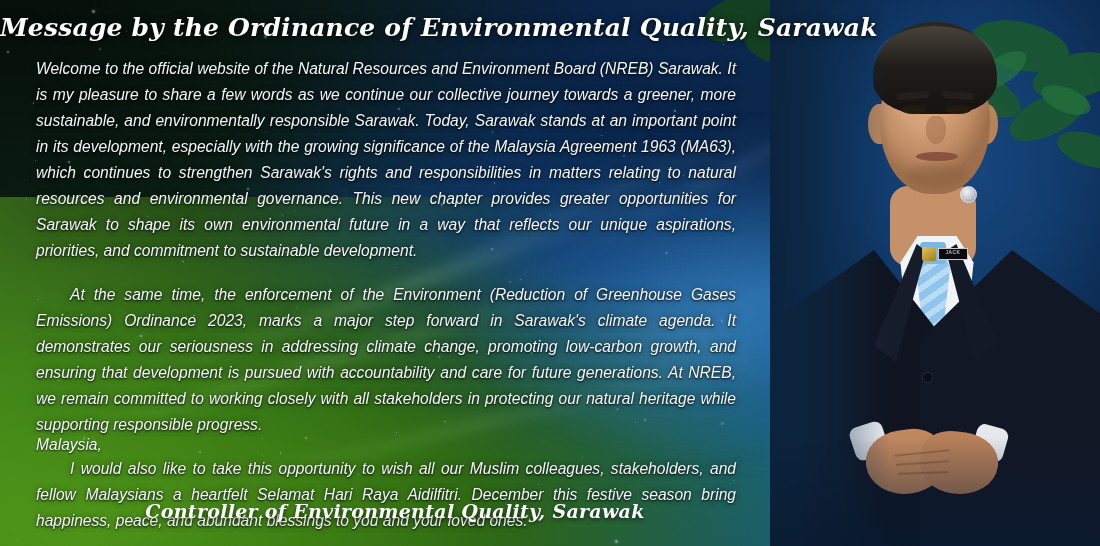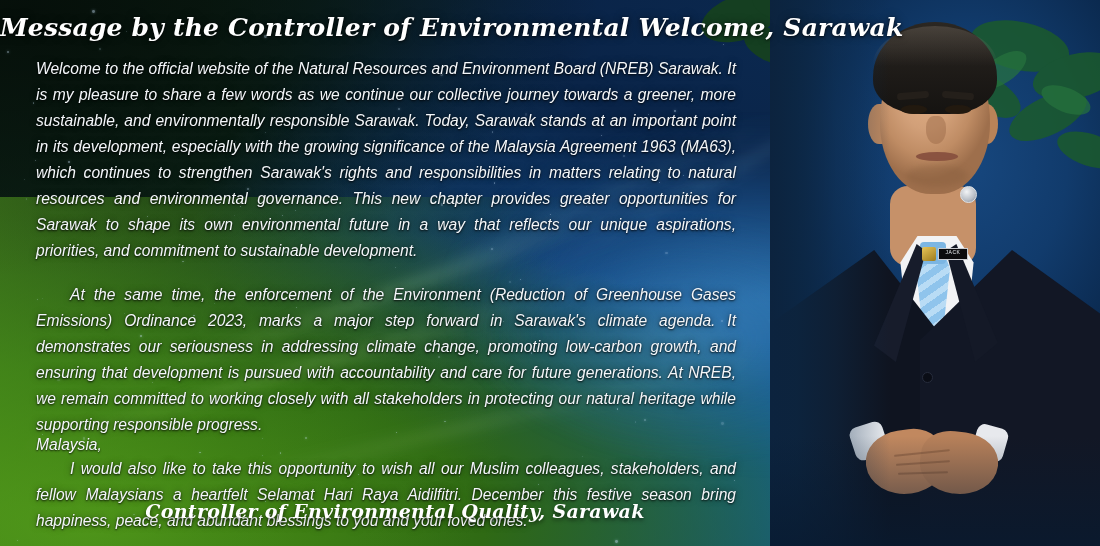--- a/index.html
+++ b/index.html
@@ -457,21 +457,21 @@
       <i class="fing" style="left:126px;top:462px;width:54px;transform:rotate(-4deg);"></i>
       <i class="fing" style="left:128px;top:472px;width:50px;transform:rotate(-2deg);"></i>
     </div>
 
     <div class="pt-fade"></div>
     <div class="pt-fade-b"></div>
   </div>
 
   <div id="content">
 
-    <div id="title" class="script">Message by the Controller of Environmental Welcome, Sarawak</div>
+    <div id="title" class="script">Message by the Ordinance of Environmental Quality, Sarawak</div>
 
     <div id="body">
       <p>Welcome to the official website of the Natural Resources and Environment Board (NREB) Sarawak. It is my pleasure to share a few words as we continue our collective journey towards a greener, more sustainable, and environmentally responsible Sarawak. Today, Sarawak stands at an important point in its development, especially with the growing significance of the Malaysia Agreement 1963 (MA63), which continues to strengthen Sarawak's rights and responsibilities in matters relating to natural resources and environmental governance. This new chapter provides greater opportunities for Sarawak to shape its own environmental future in a way that reflects our unique aspirations, priorities, and commitment to sustainable development.</p>
       <p class="indent">At the same time, the enforcement of the Environment (Reduction of Greenhouse Gases Emissions) Ordinance 2023, marks a major step forward in Sarawak's climate agenda. It demonstrates our seriousness in addressing climate change, promoting low-carbon growth, and ensuring that development is pursued with accountability and care for future generations. At NREB, we remain committed to working closely with all stakeholders in protecting our natural heritage while supporting responsible progress.</p>
       <p class="indent">I would also like to take this opportunity to wish all our Muslim colleagues, stakeholders, and fellow Malaysians a heartfelt Selamat Hari Raya Aidilfitri. December this festive season bring happiness, peace, and abundant blessings to you and your loved ones.</p>
     </div>
 
     <div id="regards">Malaysia,</div>
 
     <div id="sign-role" class="script">Controller of Environmental Quality, Sarawak</div>

